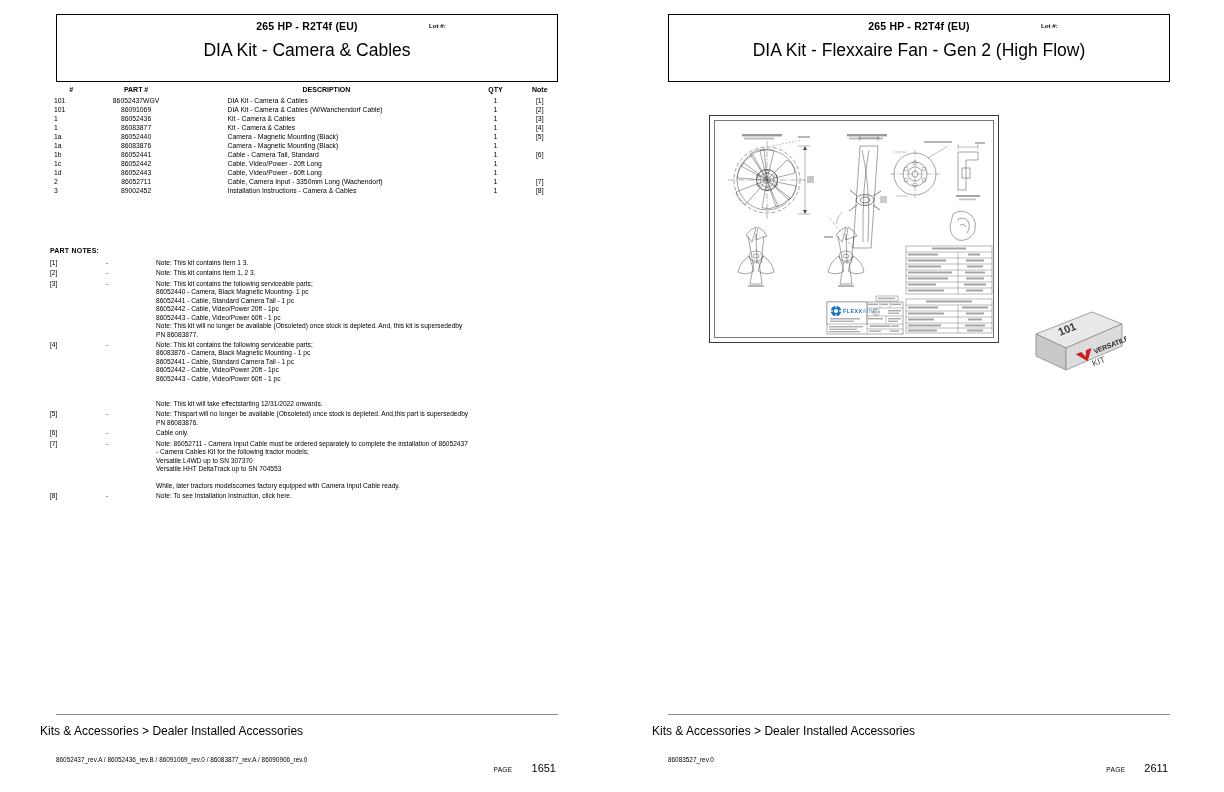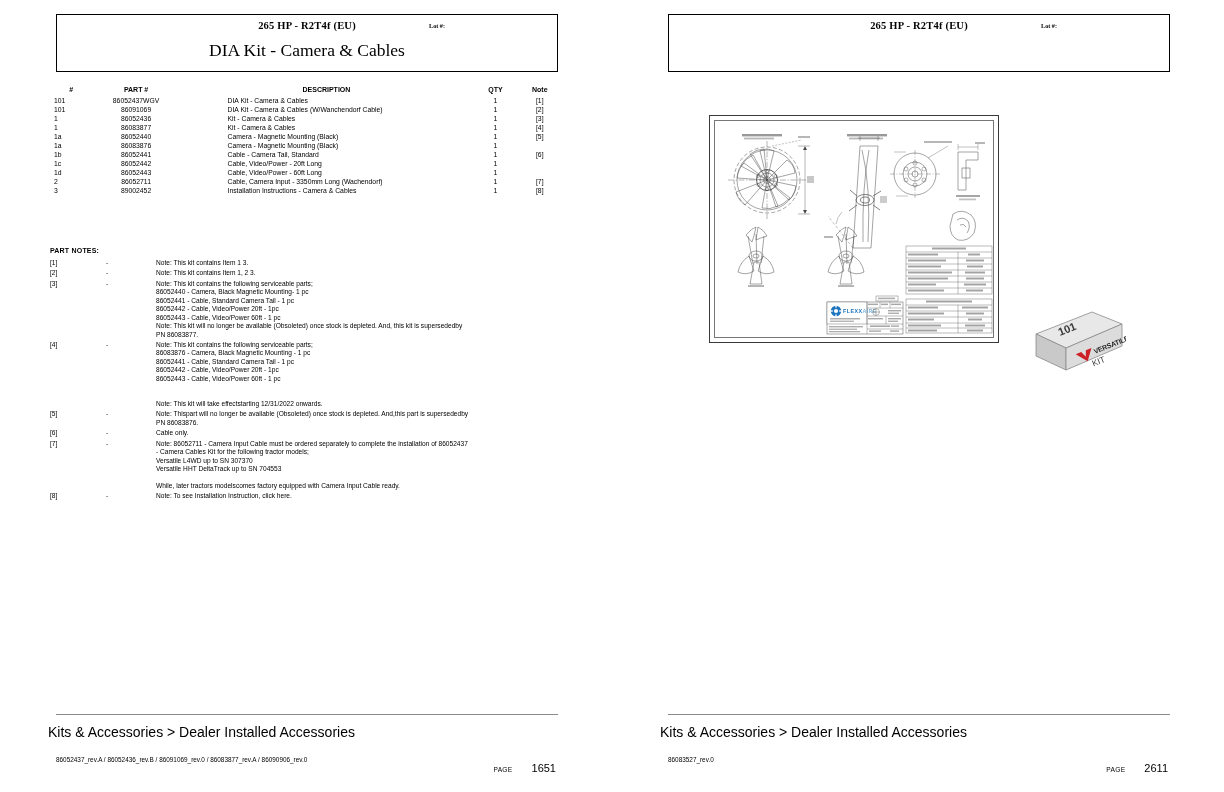--- a/index.html
+++ b/index.html
@@ -10,22 +10,22 @@
     color:#000;
     overflow:hidden;
     position:relative;
   }
   .page{position:absolute;top:0;height:792px;width:612px;}
   .page-left{left:0;}
   .page-right{left:612px;}
 
   
   .title-box{
-    position:absolute;left:56px;top:14px;width:502px;height:58px;
-    border:1.5px solid #000;box-sizing:border-box;font-family:Liberation Serif, serif;
+    position:absolute;left:56px;top:14px;width:502px;height:68px;
+    border:1.5px solid #000;box-sizing:border-box;
   }
   .model-line{
     position:absolute;left:0;right:0;top:5px;
     text-align:center;font-size:10.5px;font-weight:bold;letter-spacing:.2px;
   }
   .lot-label{
     position:absolute;left:372px;top:7px;
     font-size:6.2px;font-weight:bold;
   }
   .kit-title{
@@ -63,21 +63,21 @@
   .note-row{display:flex;margin-bottom:2px;}
   .note-tag{width:56px;flex:0 0 56px;}
   .note-dash{width:50px;flex:0 0 50px;}
   .note-body{flex:1;white-space:pre-line;}
 
   
   .foot-rule{
     position:absolute;left:56px;width:502px;height:1px;background:#8a8a8a;top:714px;
   }
   .breadcrumb{
-    position:absolute;left:48px;top:724px;font-size:14px;
+    position:absolute;left:40px;top:724px;font-size:12px;
   }
   .revs{
     position:absolute;left:56px;top:756px;font-size:6.4px;
   }
   .page-no{
     position:absolute;right:56px;top:762px;font-size:8px;text-align:right;
     white-space:nowrap;
   }
   .page-no .pg-word{font-size:6.6px;letter-spacing:.3px;}
   .page-no .pg-num{font-size:11px;margin-left:19px;}
@@ -269,20 +269,21 @@
   <div class="page-no">
     <span class="pg-word">PAGE</span><span class="pg-num">1651</span>
   </div>
 </div>
 
 <div class="page page-right">
 
   <div class="title-box">
     <div class="model-line">265 HP - R2T4f (EU)</div>
     <div class="lot-label">Lot #:</div>
+    <div class="kit-title">DIA Kit - Flexxaire Fan - Gen 2 (High Flow)</div>
   </div>
 
   <div class="foot-rule"></div>
   <div class="breadcrumb">Kits &amp; Accessories &gt; Dealer Installed Accessories</div>
   <div class="revs">86083527_rev.0</div>
   <div class="page-no">
     <span class="pg-word">PAGE</span><span class="pg-num">2611</span>
   </div>
 </div>
 

